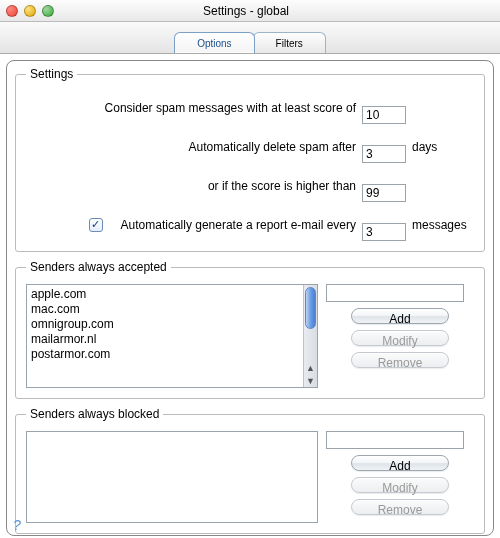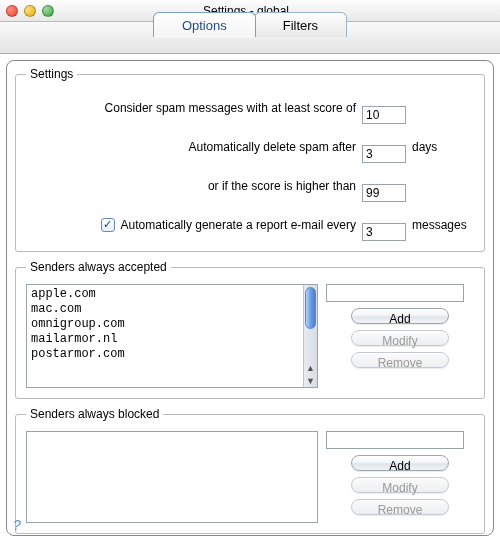--- a/index.html
+++ b/index.html
@@ -29,27 +29,27 @@
 .titlebar .title { position: absolute; left: 0; right: 8px; text-align: center; font-size: 12px; }
 .tabstrip {
   height: 32px;
   background: linear-gradient(#fafafa, #e4e4e4);
   border-bottom: 1px solid #aaa;
   display: flex;
   justify-content: center;
   align-items: flex-end;
 }
 .tab {
-  padding: 5px 28px 4px;
+  padding: 5px 22px 4px;
   border: 1px solid #9bb4cc;
   border-bottom: none;
   background: linear-gradient(#fefefe, #e8e8e8);
   border-radius: 6px 6px 0 0;
-  margin: 16px -1px;
-  font-size: 13px;
+  margin: 0 -1px;
+  font-size: 10px;
   cursor: default;
   position: relative;
 }
 .tab.active {
   background: linear-gradient(#ffffff, #f4f4f4);
   border-color: #7aa0c8;
   color: #1a4d8a;
   z-index: 2;
   box-shadow: 0 -1px 0 rgba(255,255,255,0.7) inset;
 }
@@ -65,21 +65,21 @@
 fieldset {
   border: 1px solid #bbb;
   border-radius: 3px;
   margin-bottom: 8px;
   padding: 10px 10px 10px 10px;
   background: #fff;
 }
 legend { padding: 0 4px; font-size: 12px; background: #fff; }
 .settings-rows { display: flex; flex-direction: column; gap: 6px; }
 .row { display: flex; align-items: center; gap: 6px; justify-content: flex-end; }
-.row label.lead { text-align: right; }
+.row label.lead { text-align: right; margin-left: 12px; }
 input[type="text"].num {
   width: 44px;
   height: 18px;
   border: 1px solid #9aa3aa;
   background: #fff;
   font-size: 12px;
   padding: 1px 3px;
   margin-top: 15px;
 }
 input[type="text"].wide {
@@ -106,21 +106,21 @@
   flex: 1;
   height: 104px;
   border: 1px solid #9aa3aa;
   background: #fff;
   overflow: hidden;
   position: relative;
   padding: 2px 14px 2px 4px;
   font-size: 12px;
 }
 .listbox.small { height: 92px; }
-.listbox .item { line-height: 15px; white-space: nowrap; font-family: Liberation Mono, monospace; }
+.listbox .item { line-height: 15px; white-space: nowrap; }
 .scroll {
   position: absolute; right: 0; top: 0; bottom: 0; width: 14px;
   background: linear-gradient(to right,#e8ecf1,#d8dde3);
   border-left: 1px solid #bcc3ca;
 }
 .scroll .thumb {
   position: absolute; left: 1px; right: 1px; top: 2px; height: 42px;
   border-radius: 7px;
   background: linear-gradient(to right,#bcd4f6,#6c9ee6,#4b7fd0);
   border: 1px solid #5a86c9;

